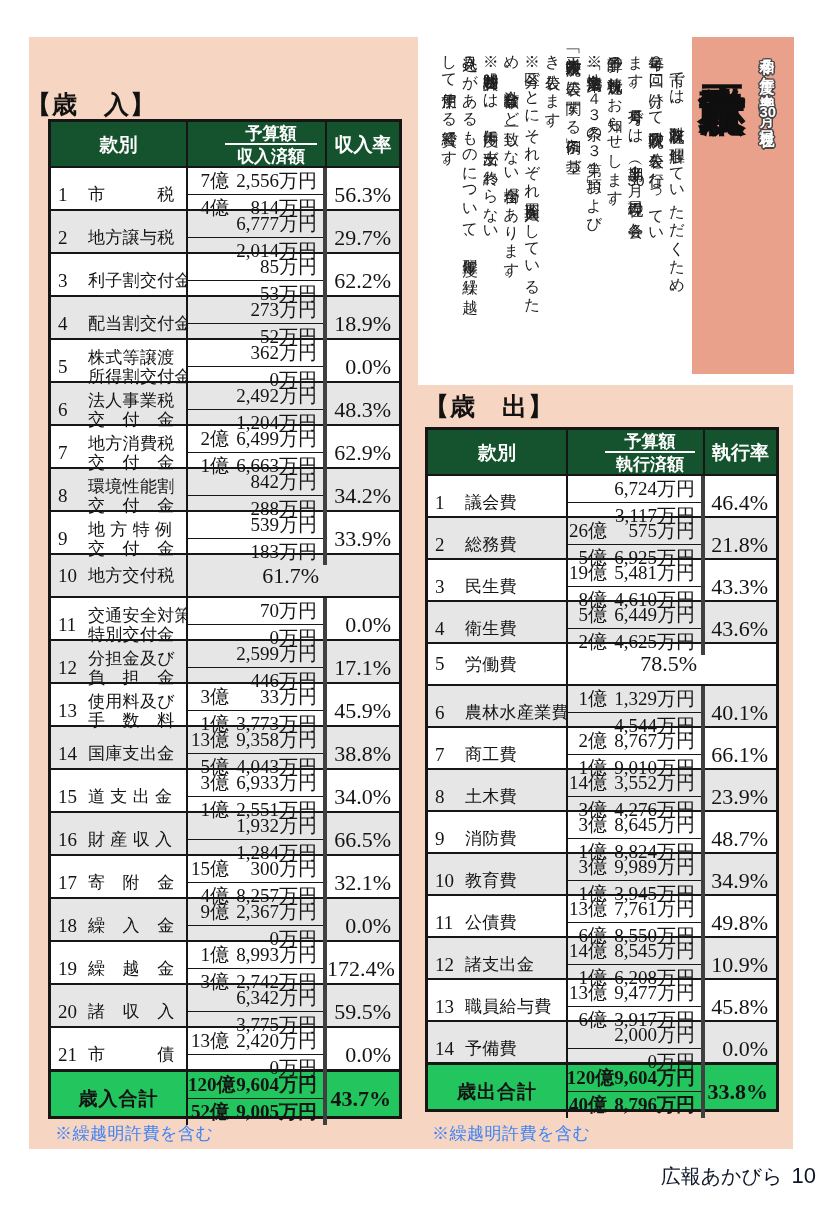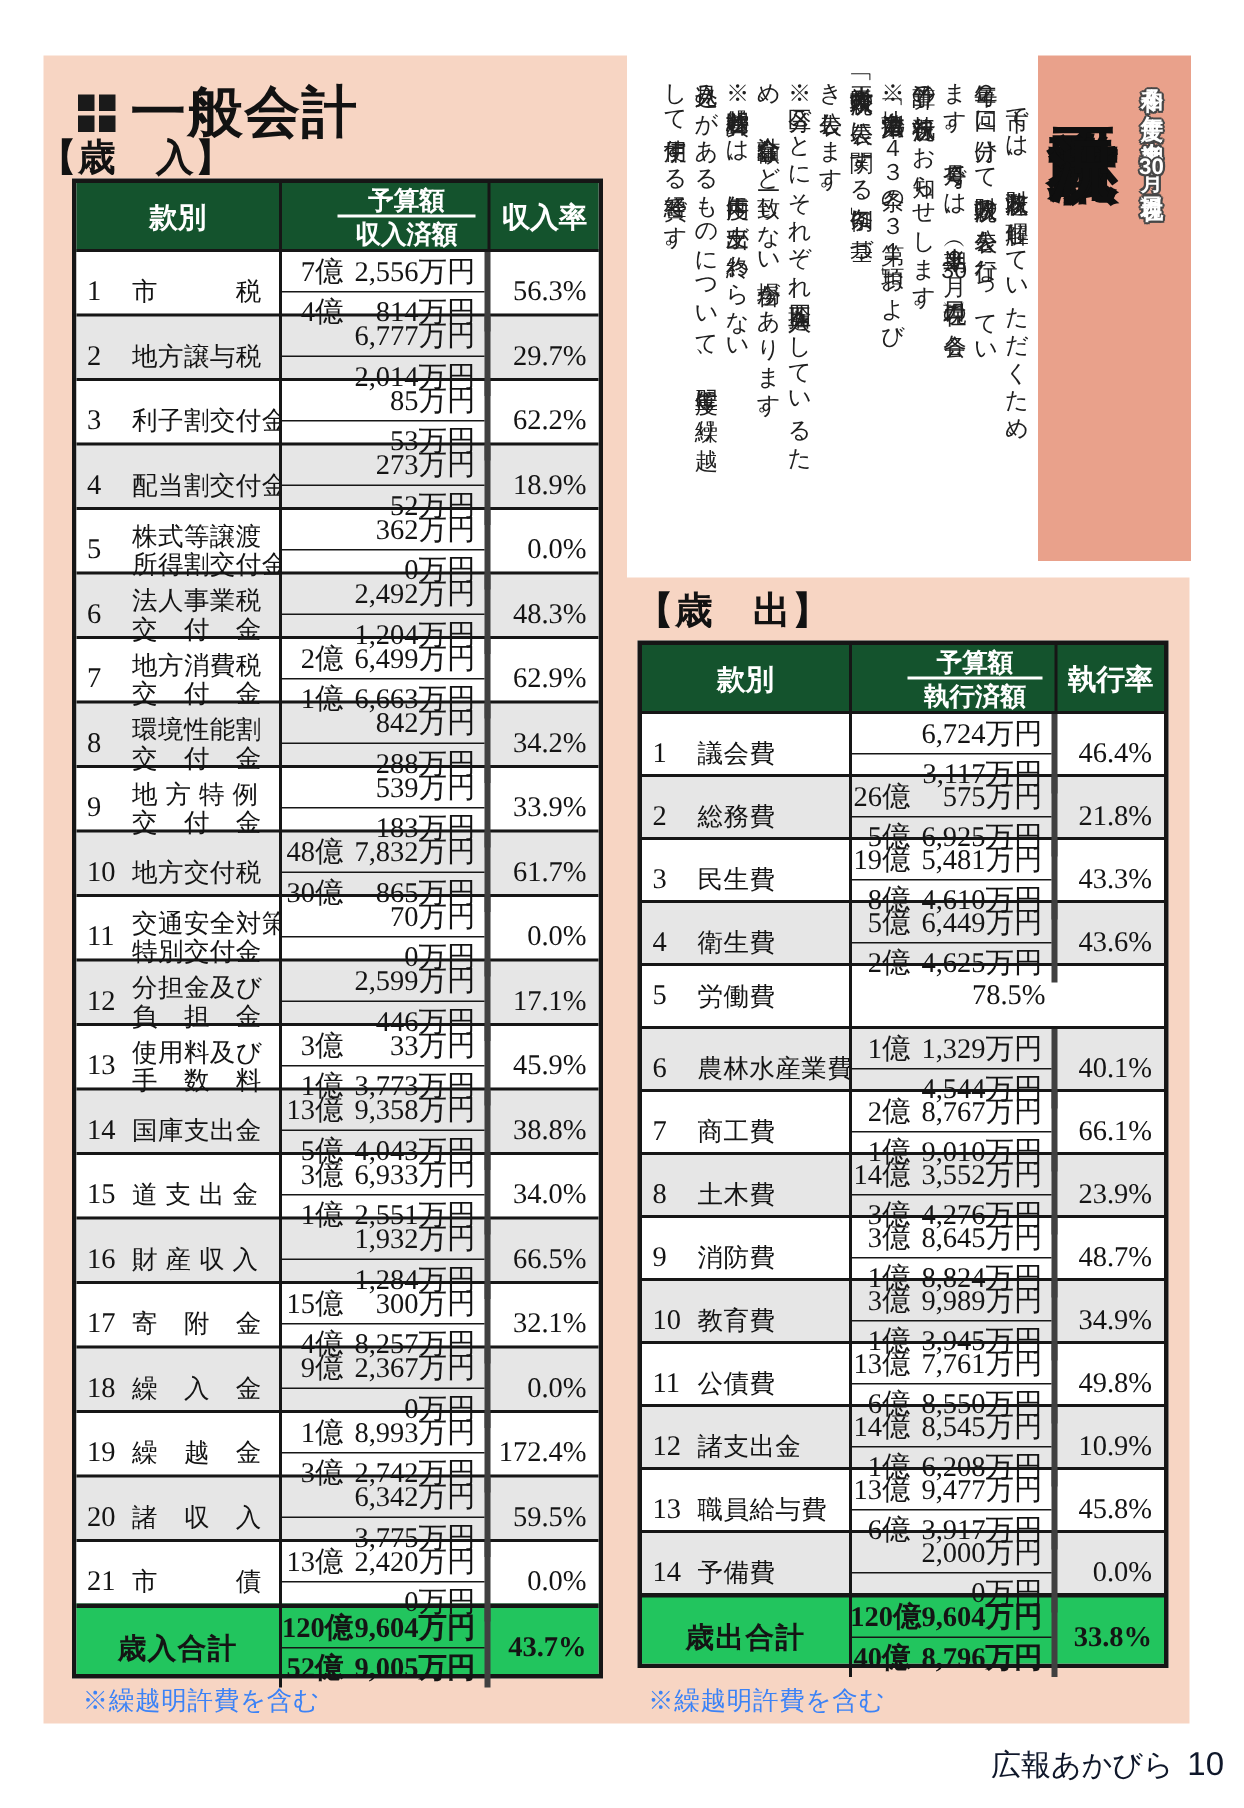--- a/index.html
+++ b/index.html
@@ -58,21 +58,21 @@
   .no{flex:none;width:30px;padding-left:7px;font-family:"Liberation Serif",serif;font-size:19px;}
   .nm{font-size:17px;letter-spacing:0.3px;white-space:pre;}
   .nm-line{line-height:19px;}
   .c-amts{border-right:4px solid #404040;display:flex;flex-direction:column;}
   .amt{flex:1;display:flex;align-items:center;justify-content:flex-end;padding-right:6px;
        font-family:"Liberation Serif",serif;font-size:19px;}
   .amt.top{border-bottom:1.5px solid #161616;}
   .man{display:inline-block;width:88px;text-align:right;white-space:nowrap;}
   .oku{white-space:nowrap;}
   .c-rate{display:flex;align-items:center;justify-content:flex-end;padding-right:8px;
-          font-family:"Liberation Serif",serif;font-size:19px;}
+          font-family:"Liberation Serif",serif;font-size:22px;}
 
   .t-total{display:grid;grid-template-columns:var(--c1) var(--c2) 1fr;height:44px;
            border-top:3px solid #161616;background:#22c55e;}
   .t-total .c-name{justify-content:center;}
   .t-label{font-size:19px;font-weight:bold;letter-spacing:1px;}
   .t-total .amt,.t-total .c-rate{font-weight:bold;}
 
   .note{position:absolute;font-size:17px;color:#3b82f6;letter-spacing:0.5px;}
   .rev-note{left:55px;top:1122px;}
   .exp-note{left:432px;top:1122px;}
@@ -103,29 +103,20 @@
       <div class="v-line">※「地方自治法第２４３条の３第１項」および</div>
       <div class="v-line">「赤平市財政状況の公表に関する条例」に基づ</div>
       <div class="v-line">き公表します。</div>
       <div class="v-line">※区分ごとにそれぞれ四捨五入をしているた</div>
       <div class="v-line">め、合計金額など一致しない場合があります。</div>
       <div class="v-line">※繰越明許費とは、年度内に支出が終わらない</div>
       <div class="v-line">見込みがあるものについて、翌年度に繰り越</div>
       <div class="v-line">して使用する経費です。</div>
     </div>
 
-  <div class="ga-head">
-    <span class="ga-icon">
-        <i></i>
-        <i></i>
-        <i></i>
-        <i></i>
-      </span>
-    <span class="ga-label">一般会計</span>
-  </div>
 
   <div class="sec-label rev-label">【歳　入】</div>
 
   <div class="fin-table rev-table">
     <div class="t-head">
       <div class="th-name">款別</div>
       <div class="th-amts">
         <div class="th-top">予算額</div>
         <div class="th-bot">収入済額</div>
       </div>
@@ -283,30 +274,20 @@
               <span class="man">183万円</span>
             </div>
           </div>
           <div class="c-rate">33.9%</div>
         </div>
         <div class="t-row alt">
           <div class="c-name">
             <span class="no">10</span>
             <span class="nm"><div class="nm-line">地方交付税</div></span>
           </div>
-          <div class="c-amts">
-            <div class="amt top">
-              <span class="oku">48億</span>
-              <span class="man">7,832万円</span>
-            </div>
-            <div class="amt bot">
-              <span class="oku">30億</span>
-              <span class="man">865万円</span>
-            </div>
-          </div>
           <div class="c-rate">61.7%</div>
         </div>
         <div class="t-row">
           <div class="c-name">
             <span class="no">11</span>
             <span class="nm"><div class="nm-line">交通安全対策</div><div class="nm-line">特別交付金</div></span>
           </div>
           <div class="c-amts">
             <div class="amt top">
               <span class="oku"></span>

